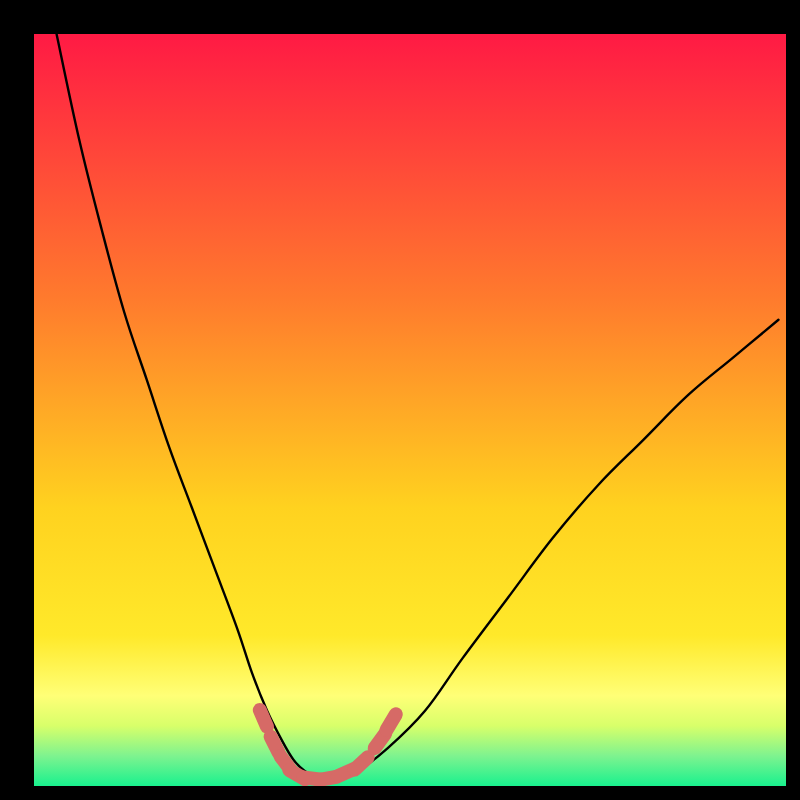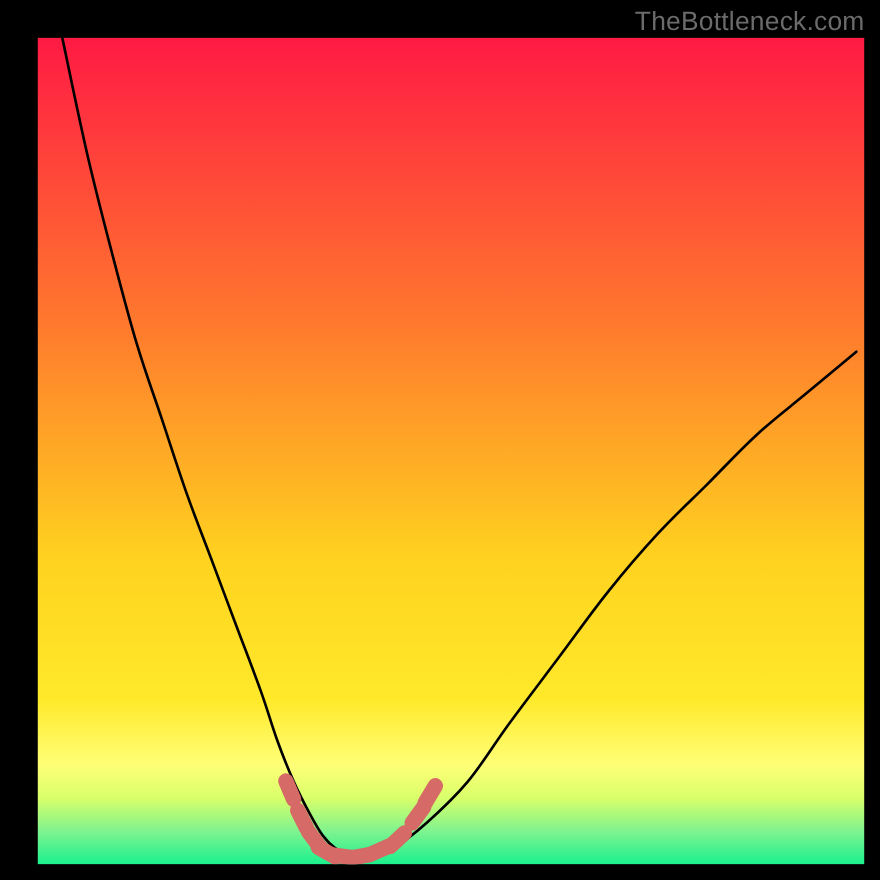--- a/index.html
+++ b/index.html
@@ -43,21 +43,20 @@
     top: 0;
     width: 752px;
     height: 752px;
   }
 </style>
 </head>
 <body>
 
 <div class="frame">
 
-  <div class="watermark">TheBottleneck.com</div>
 
   <div class="plot-area">
     <svg id="chart-svg" viewBox="0 0 752 752" preserveAspectRatio="none">
       <defs>
         <linearGradient id="bg-grad" x1="0" y1="0" x2="0" y2="1">
             <stop offset="0%" stop-color="#ff1a44"></stop>
             <stop offset="35%" stop-color="#ff7a2d"></stop>
             <stop offset="63%" stop-color="#ffd21f"></stop>
             <stop offset="80%" stop-color="#ffe92a"></stop>
             <stop offset="88%" stop-color="#ffff77"></stop>

